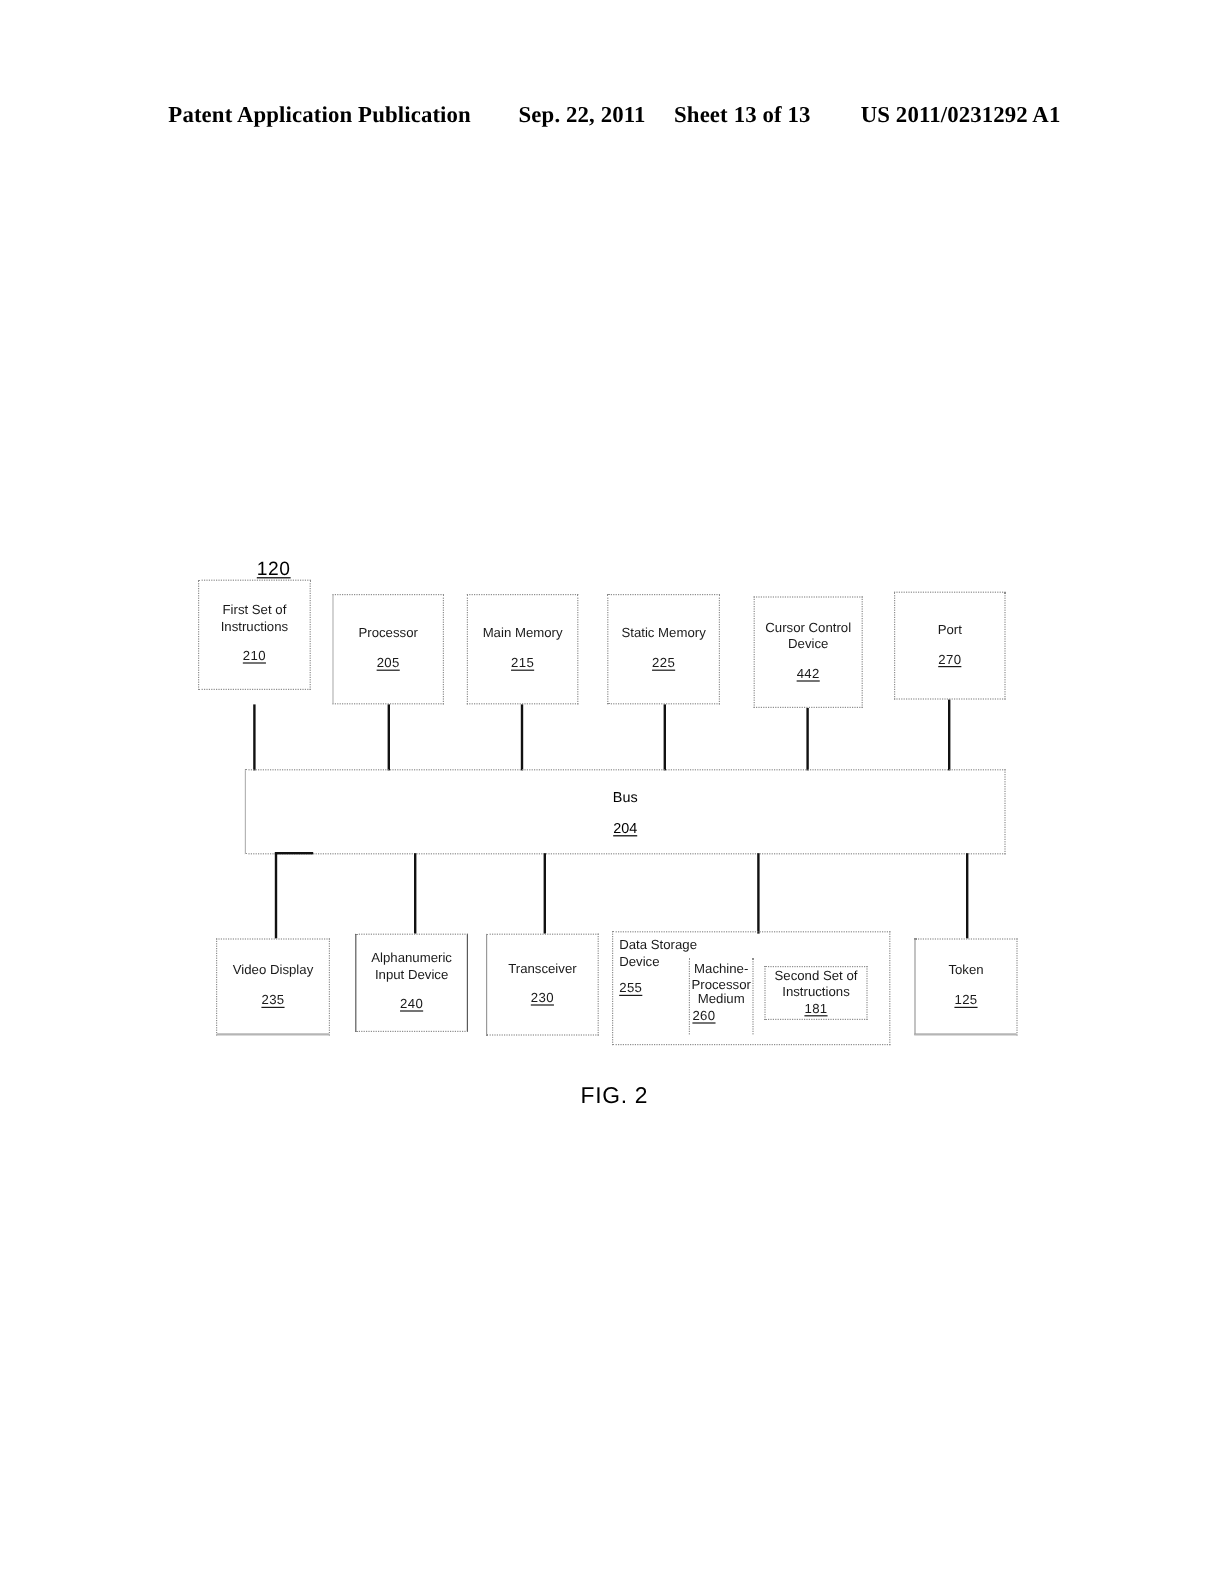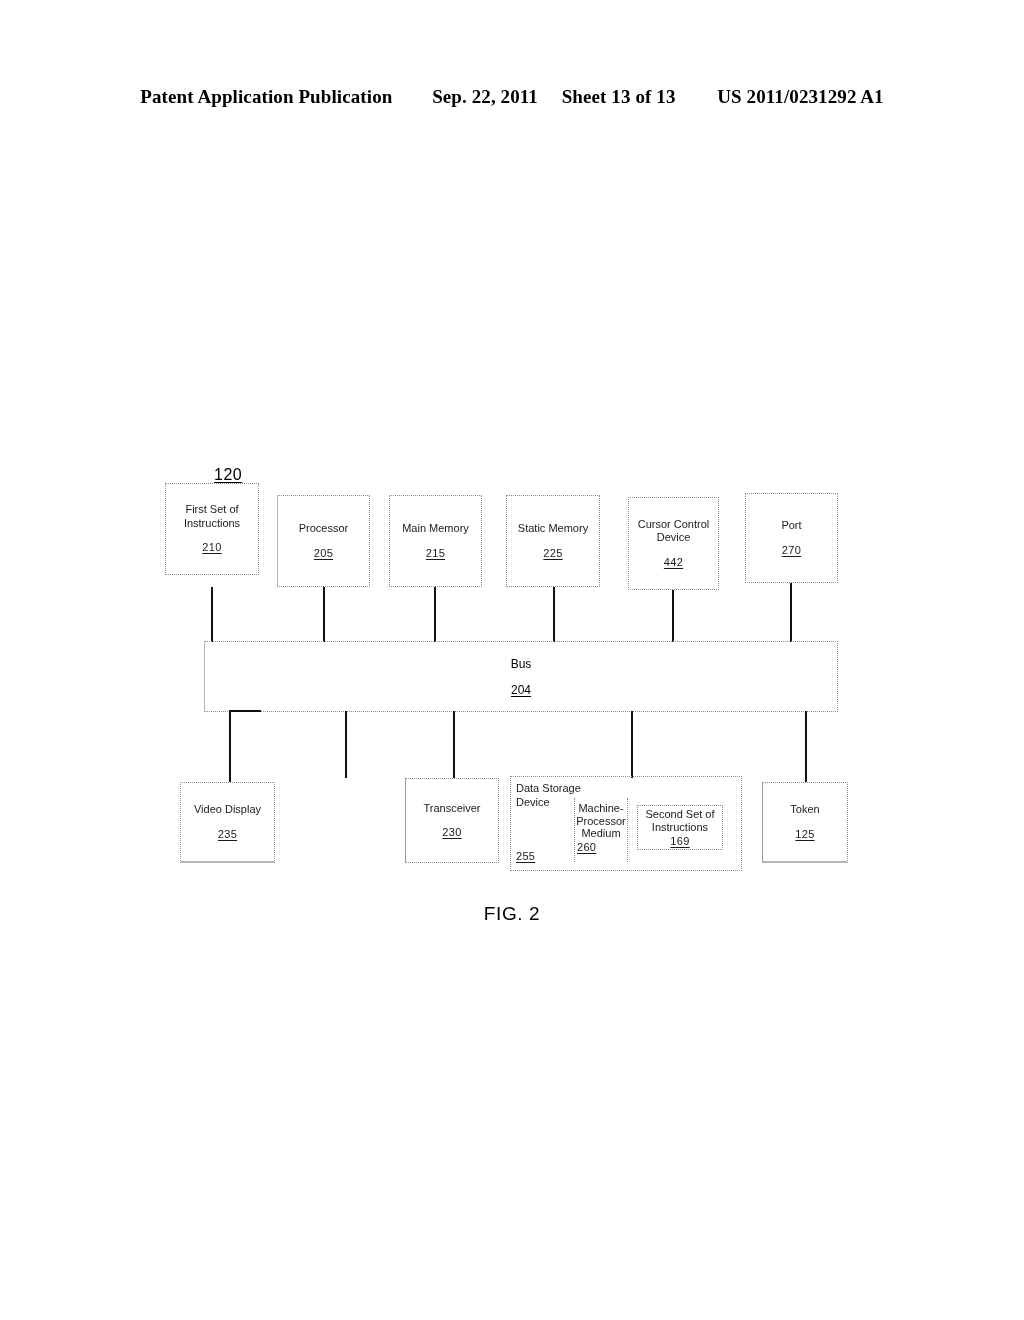--- a/index.html
+++ b/index.html
@@ -220,43 +220,48 @@
   <div class="conn" style="left:345px; top:711px; height:67px;"></div>
   <div class="conn" style="left:453px; top:711px; height:67px;"></div>
   <div class="conn" style="left:631px; top:711px; height:67px;"></div>
   <div class="conn" style="left:805px; top:711px; height:71px;"></div>
 
   <div class="box" style="left:180px; top:782px; width:95px; height:81px; border-bottom:2px solid #b5b5b5;">
     <span class="title">Video Display</span>
     <span class="num">235</span>
   </div>
 
+  <div class="box" style="left:296px; top:778px; width:94px; height:82px; border-left:1px solid #5a5a5a; border-right:1px solid #5a5a5a;">
+    <span class="title">Alphanumeric
+Input Device</span>
+    <span class="num">240</span>
+  </div>
 
   <div class="box" style="left:405px; top:778px; width:94px; height:85px; border-left:1px solid #9a9a9a;">
     <span class="title">Transceiver</span>
     <span class="num">230</span>
   </div>
 
-  <div class="box tl" style="left:510px; top:776px; width:232px; height:95px;gap:32px;">
+  <div class="box tl" style="left:510px; top:776px; width:232px; height:95px;">
     <span class="title">Data Storage
 Device</span>
     <span class="num">255</span>
   </div>
 
   <div class="box mrm" style="left:574px; top:798px; width:54px; height:64px; border:none; border-left:1px dotted #8d8d8d; border-right:1px dotted #8d8d8d;">
     <span class="title">Machine-
 Processor
 Medium</span>
     <span class="num">260</span>
   </div>
 
   <div class="box ssi" style="left:637px; top:805px; width:86px; height:45px;">
     <span class="title">Second Set of
 Instructions</span>
-    <span class="num">169</span>
+    <span class="num">181</span>
   </div>
 
   <div class="box" style="left:762px; top:782px; width:86px; height:81px; border-left:1px solid #9a9a9a; border-bottom:2px solid #b5b5b5;">
     <span class="title">Token</span>
     <span class="num">125</span>
   </div>
 
   <div class="fig-caption">FIG. 2</div>
 
 </div>

